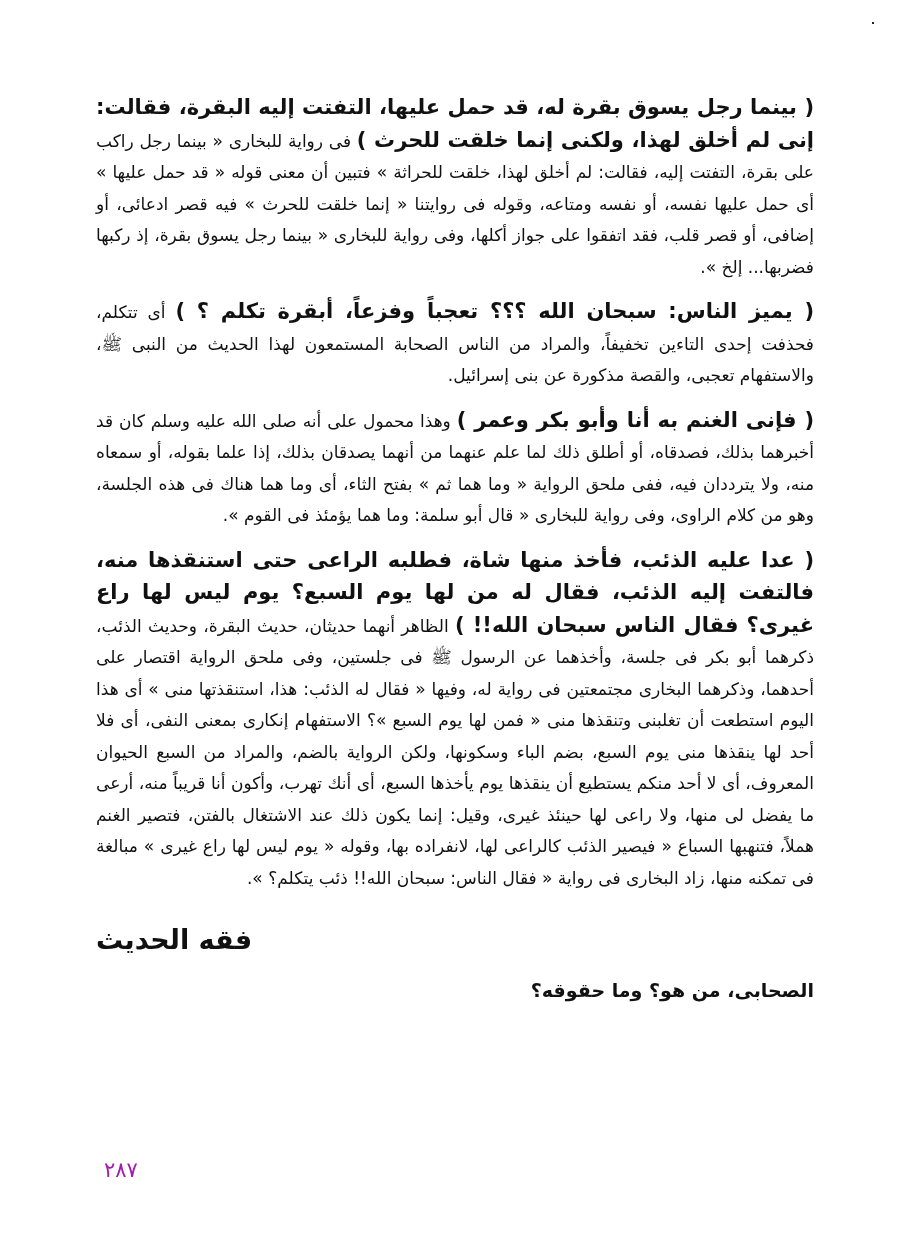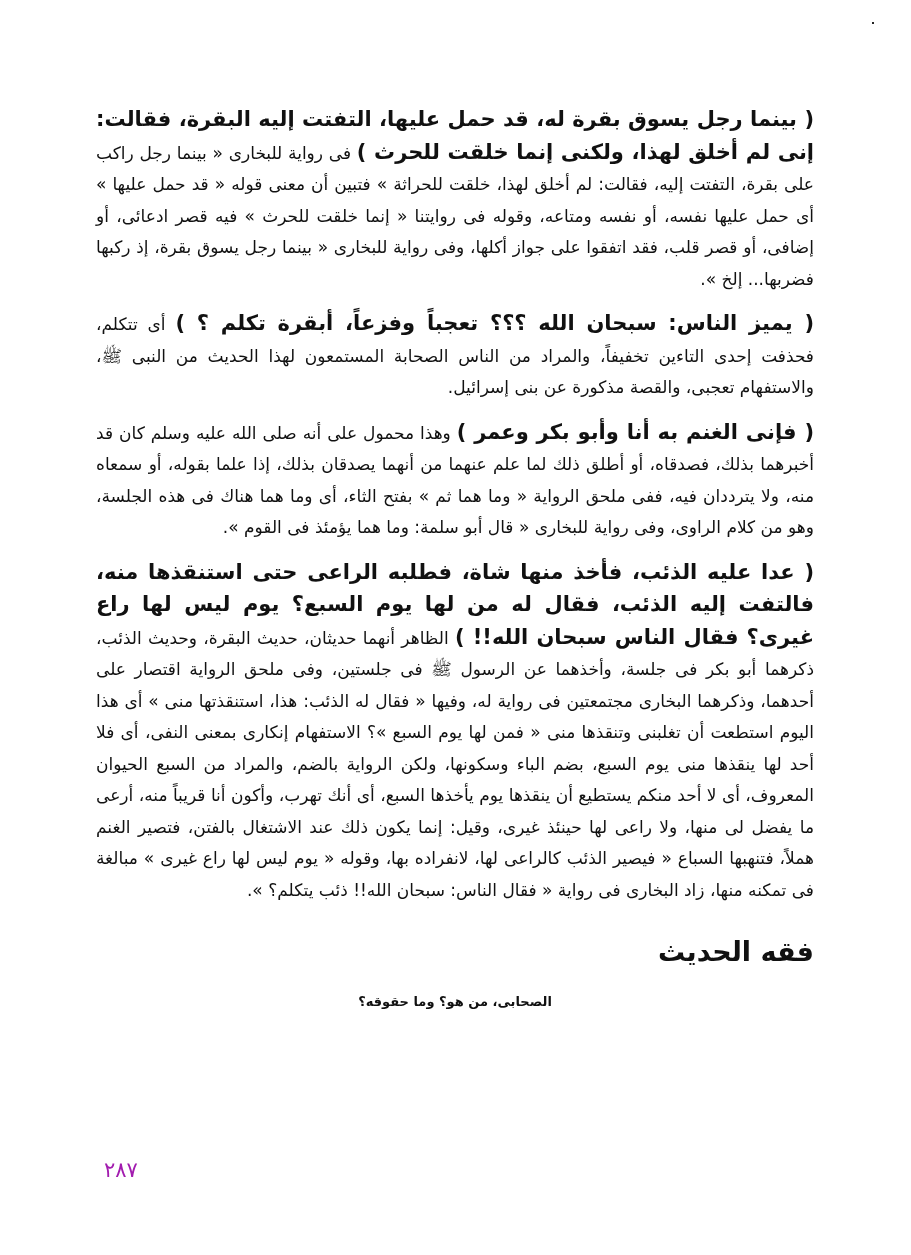--- a/index.html
+++ b/index.html
@@ -16,46 +16,44 @@
       font-family: "DejaVu Sans", sans-serif;
     }
     .page {
       position: absolute;
       left: 96px;
       top: 92px;
       width: 718px;
       direction: rtl;
       text-align: justify;
       text-align-last: auto;
-      margin-top: 12px;
     }
     .para {
       font-size: 17px;
       line-height: 31.5px;
       margin: 0 0 13px 0;
       text-indent: 0;
     }
     .para .quote {
       font-weight: bold;
       font-size: 21px;
     }
     .para.indent {
       text-indent: 22px;
     }
     .heading {
-      text-align: right;
+      text-align: left;
       font-weight: bold;
       font-size: 27px;
       line-height: 40px;
       margin: 26px 0 14px 0;
     }
     .subheading {
-      text-align: center;
       font-weight: bold;
-      font-size: 13px;
+      font-size: 19px;
       line-height: 32px;
       margin: 0 0 22px 0;
     }
     .page-number {
       position: absolute;
       left: 104px;
       top: 1158px;
       font-size: 21px;
       letter-spacing: 1px;
       direction: rtl;

